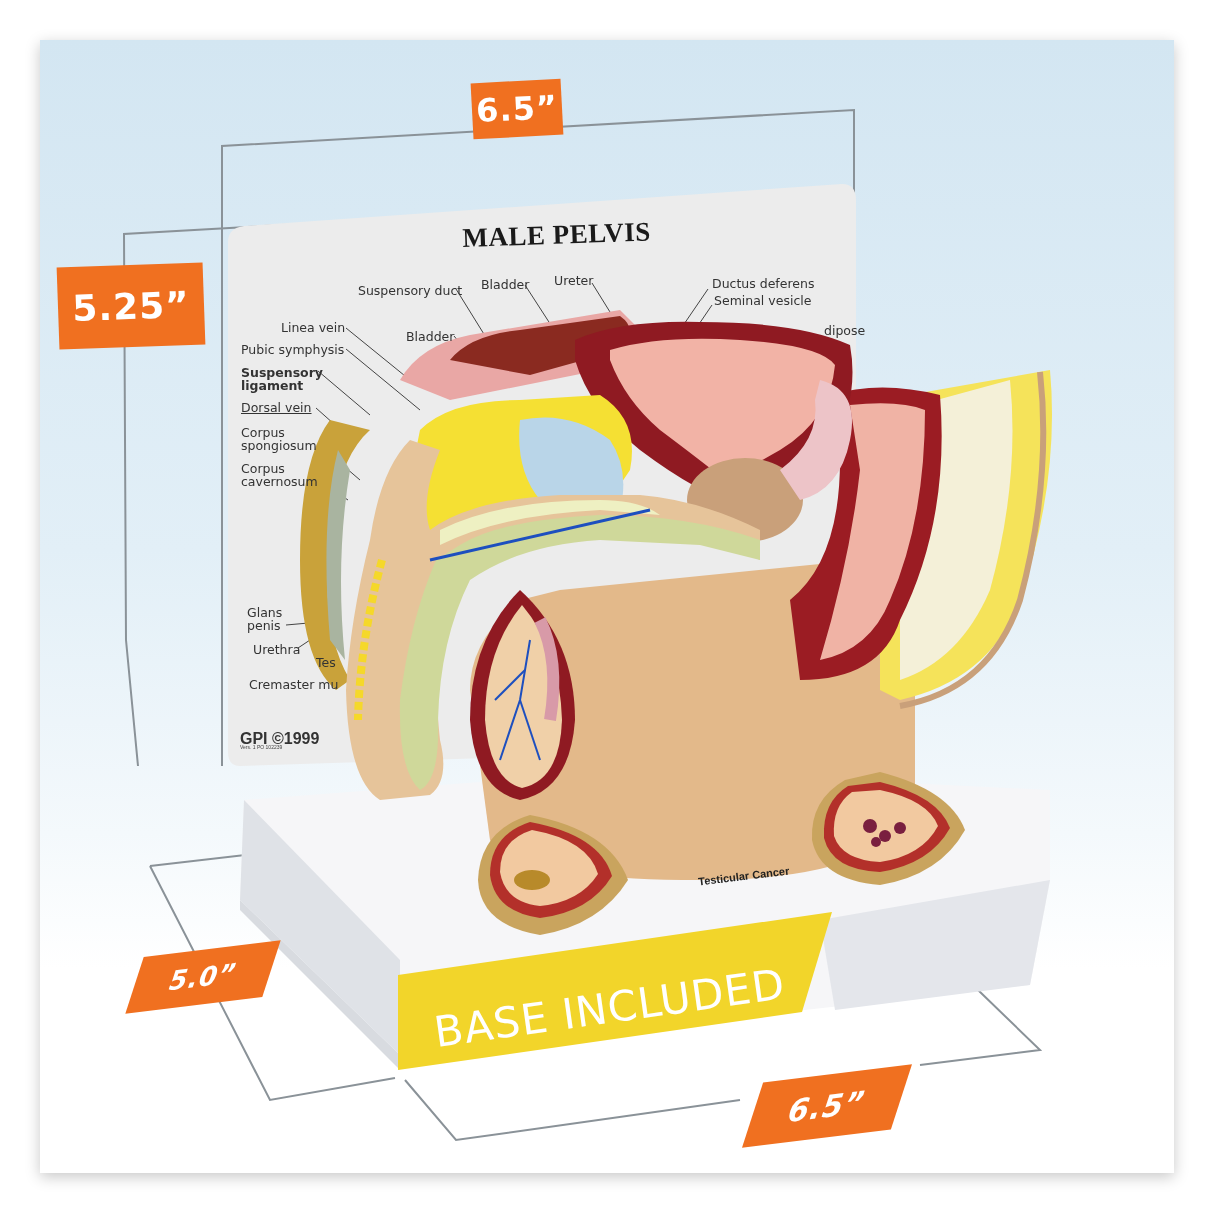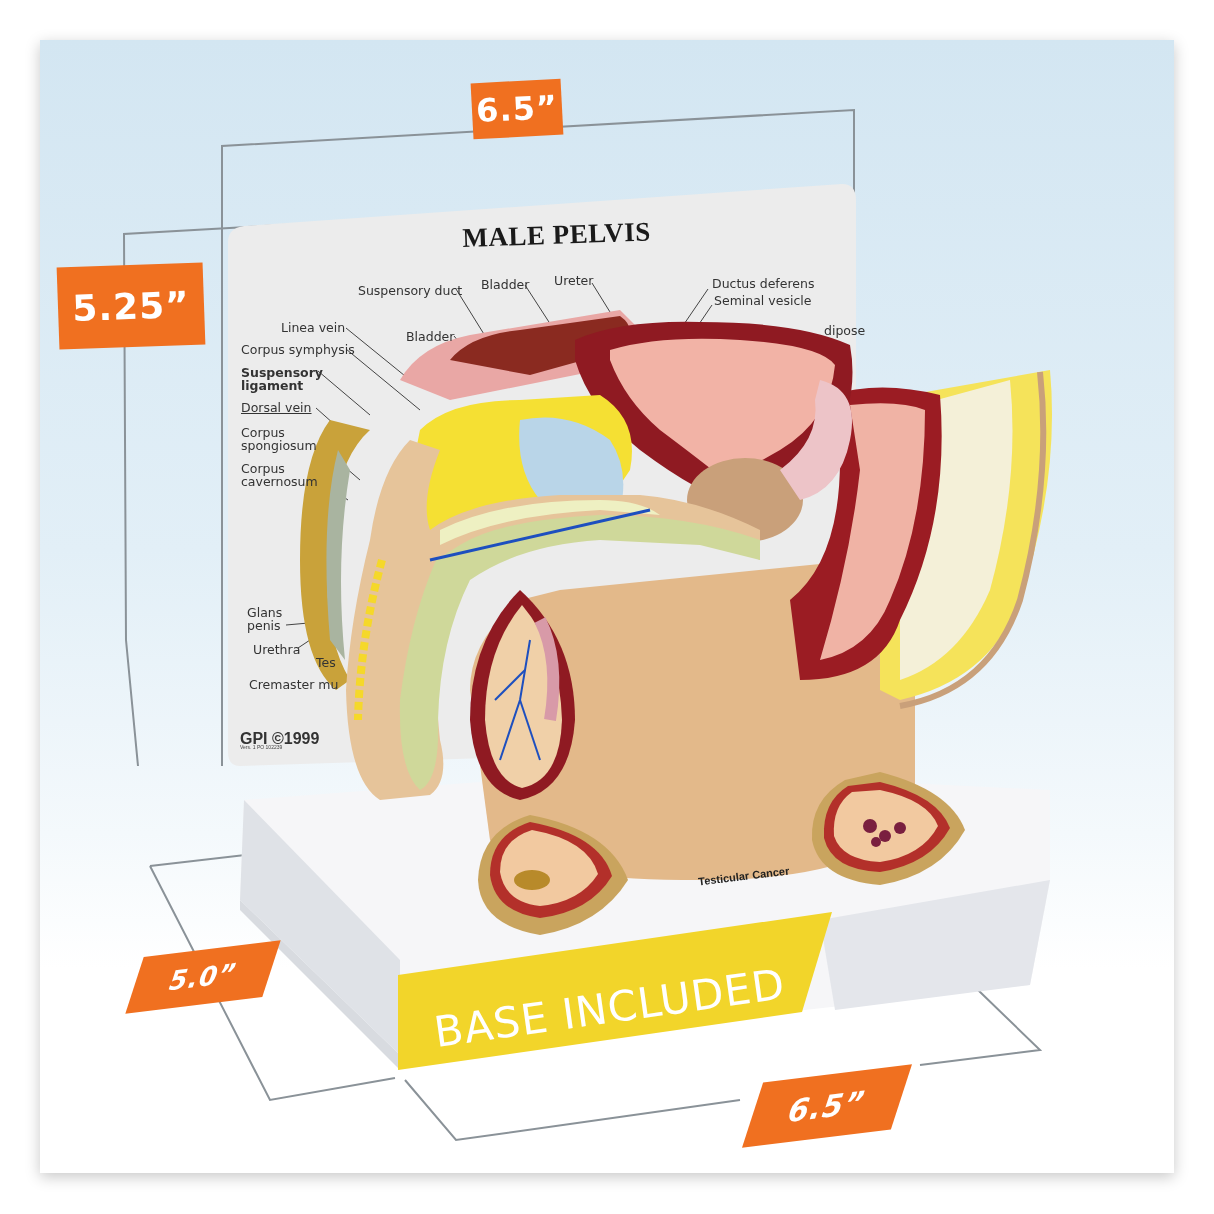--- a/index.html
+++ b/index.html
@@ -147,21 +147,21 @@
   <div class="card-title" style="left:423px; top:183px;">MALE PELVIS</div>
 
   <div class="card-label" style="left:318px; top:244px;">Suspensory duct</div>
   <div class="card-label" style="left:441px; top:238px;">Bladder</div>
   <div class="card-label" style="left:514px; top:234px;text-align:right;">Ureter</div>
   <div class="card-label" style="left:672px; top:237px;">Ductus deferens</div>
   <div class="card-label" style="left:674px; top:254px;">Seminal vesicle</div>
   <div class="card-label" style="left:784px; top:272px;margin-top:12px;">dipose</div>
   <div class="card-label" style="left:241px; top:281px;">Linea vein</div>
   <div class="card-label" style="left:366px; top:290px;">Bladder</div>
-  <div class="card-label" style="left:201px; top:303px;">Corpus symphysis</div>
+  <div class="card-label" style="left:201px; top:303px;">Pubic symphysis</div>
   <div class="card-label" style="left:201px; top:326px;font-weight:bold;">Suspensory
 ligament</div>
   <div class="card-label" style="left:201px; top:361px;text-decoration:underline;">Dorsal vein</div>
   <div class="card-label" style="left:201px; top:386px;">Corpus
 spongiosum</div>
   <div class="card-label" style="left:201px; top:422px;">Corpus
 cavernosum</div>
   <div class="card-label" style="left:207px; top:566px;">Glans
 penis</div>
   <div class="card-label" style="left:213px; top:603px;">Urethra</div>

